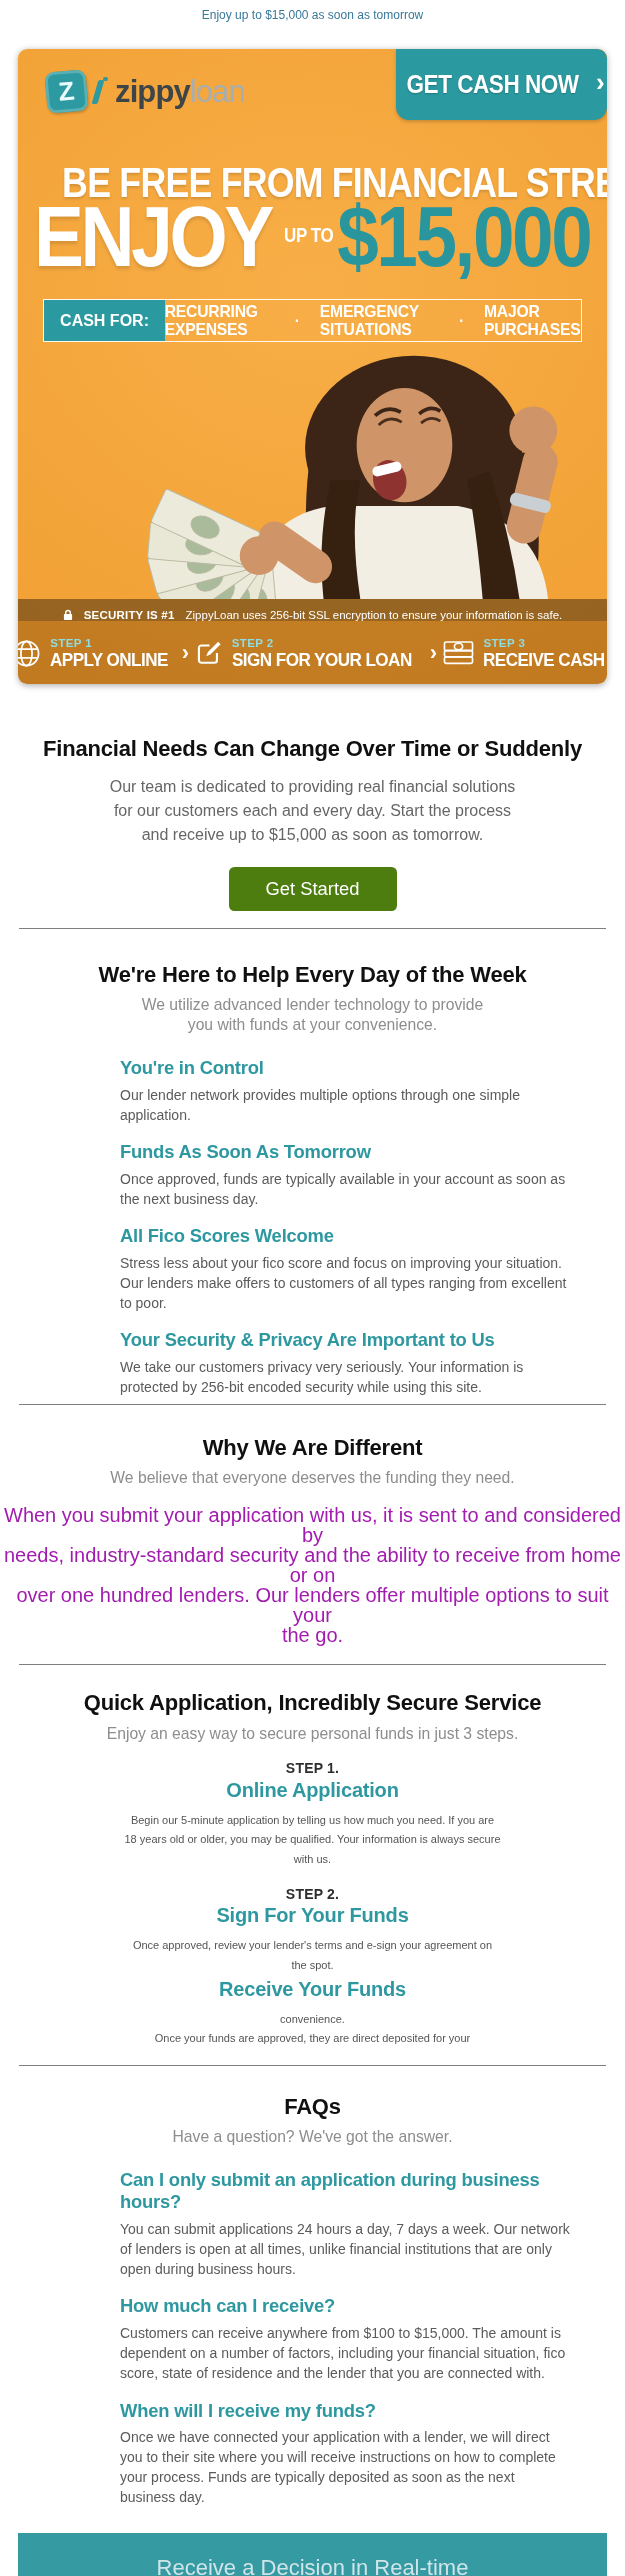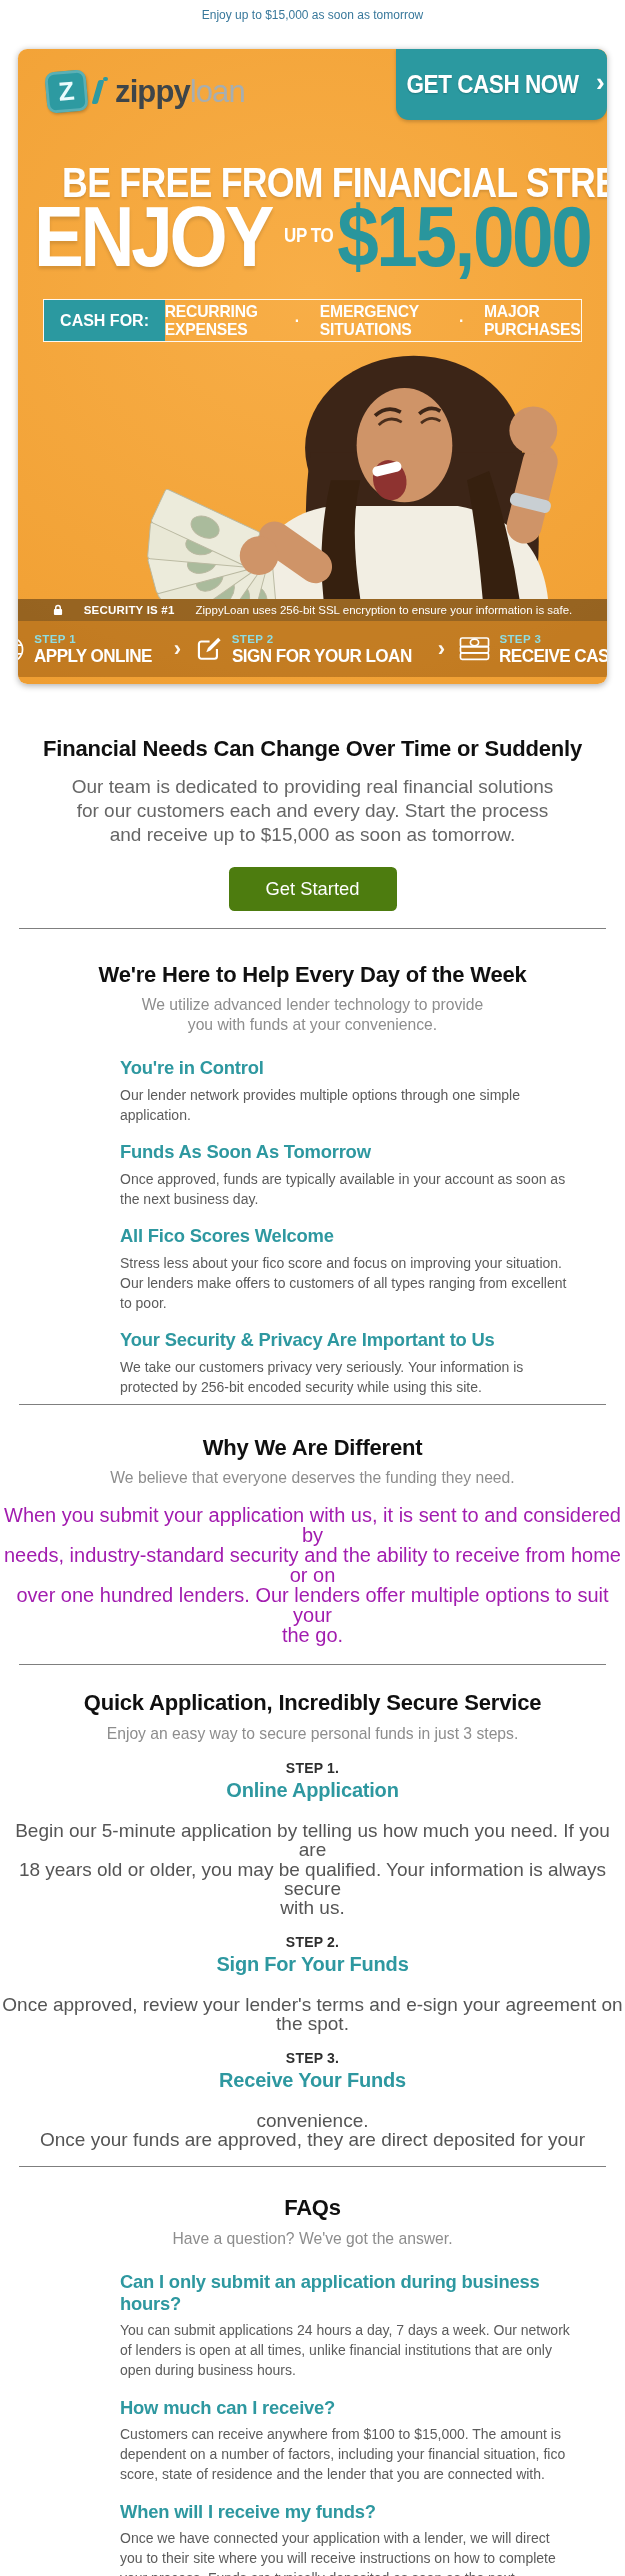--- a/index.html
+++ b/index.html
@@ -30,50 +30,50 @@
   .enjoy-row{position:absolute;top:145px;left:0;width:100%;display:flex;align-items:flex-start;justify-content:center;
              transform:scaleX(.88);transform-origin:center;white-space:nowrap}
   .enjoy-word{font-size:85px;font-weight:800;color:#fff;letter-spacing:-3.7px;line-height:1;text-shadow:0 2.8px 3.7px rgba(0,0,0,.13)}
   .up-to{font-size:19.3px;font-weight:700;color:#fff;margin:31px 4.6px 0 14.7px;letter-spacing:-0.5px}
   .amount{font-size:85px;font-weight:800;color:#29969d;letter-spacing:-2.8px;line-height:1}
   .cash-for{position:absolute;top:250px;left:25px;right:25px;height:41px;border:0.9px solid rgba(255,255,255,.92);display:flex}
   .cash-for-label{background:#2b99a0;padding:0 15.7px;display:flex;align-items:center;color:#fff;font-size:16px;font-weight:700}
   .cash-for-items{flex:1;display:flex;align-items:center;justify-content:center;gap:20px;color:#fff;font-size:15.7px;font-weight:700;letter-spacing:-0.2px}
   .photo{position:absolute;top:293px;left:0;width:588px;height:257px}
   .security{position:absolute;top:550px;left:0;right:0;height:22px;background:rgba(59,38,12,.5);
-            display:flex;align-items:center;justify-content:center;gap:21px;color:#fff;font-size:11.5px}
+            display:flex;align-items:flex-end;justify-content:center;gap:11px;color:#fff;font-size:11.5px}
   .security b{letter-spacing:0.2px}
-  .steps{position:absolute;top:572px;left:0;right:0;height:56px;background:rgba(118,64,3,.38);
-         display:flex;align-items:center;justify-content:center;gap:12px}
+  .steps{position:absolute;top:572px;left:0;right:0;height:64px;background:rgba(118,64,3,.38);
+         display:flex;align-items:center;justify-content:center;gap:4px}
   .step{display:flex;align-items:center;gap:8.3px}
   .step-text{display:flex;flex-direction:column;line-height:1.1}
   .step-label{color:#8edde2;font-size:11.5px;font-weight:700;letter-spacing:0.4px}
   .step-title{color:#fff;font-size:18.4px;font-weight:700;letter-spacing:-0.6px;transform:scaleX(.93);transform-origin:left;white-space:nowrap}
   .step-sep{color:#fff;font-size:22px;font-weight:700;opacity:.95;margin:0 0.9px}
 
   
   .sec{text-align:center}
   .sec h2{margin:0;font-size:22px;line-height:26px;color:#101010;font-weight:700;letter-spacing:-0.2px}
   .sub{margin:7.4px auto 0;font-size:15.7px;line-height:20px;color:#8d8d8d}
   .sec-intro{padding:52px 0 16.6px}
-  .intro-body{margin-top:13px;font-size:19px;line-height:24px;color:#666}
+  .intro-body{margin-top:13px;font-size:16px;line-height:24px;color:#666}
   .btn{display:inline-block;margin-top:20px;width:168px;padding:11px 0;background:#4d7c0f;color:#fff;font-size:18.4px;
        border:none;border-radius:5.5px;cursor:pointer;font-family:inherit}
   .divider{height:0.9px;background:#7f7f7f;margin:0 19.3px}
   .sec-help{padding:33px 0 7.4px}
   .col{width:453px;margin-left:120px;text-align:left}
   .col h3{margin:16.6px 0 0;font-size:18.4px;line-height:22px;color:#2e98a0;font-weight:700;letter-spacing:-0.2px}
   .col h3.first{margin-top:22px}
   .col p{margin:5.5px 0 0;font-size:14px;line-height:20px;color:#5b5b5b}
   .sec-why{padding:29.5px 0 18.4px}
   .why-body{margin-top:17px;font-size:20px;line-height:20px;color:#a21caf}
   .sec-process{padding:26px 0 16.6px}
   .p-step-label{margin-top:16.6px;font-size:14px;font-weight:700;color:#2e2e2e;letter-spacing:0.2px}
   .p-step-title{margin-top:2.8px;font-size:20px;font-weight:700;color:#2e98a0;letter-spacing:-0.2px}
-  .p-step-body{margin-top:19px;font-size:19px;line-height:19.3px;color:#555}
+  .p-step-body{margin-top:9px;font-size:11px;line-height:19.3px;color:#555}
   .sec-faq{padding:28px 0 20px}
 
   
   .footer{margin:5.5px 18.4px 14px;background:#359aa1;padding:22px 0 28px;text-align:center}
   .footer-title{font-size:22px;line-height:26px;color:#cfe5e9}
   .footer-body{margin-top:8.3px;color:#fff;font-size:14.3px;line-height:20px}
 </style>
 </head>
 <body>
 
@@ -276,21 +276,20 @@
     <div>with us.</div>
   </div>
 
   <div class="p-step-label">STEP 2.</div>
   <div class="p-step-title">Sign For Your Funds</div>
   <div class="p-step-body">
     <div>Once approved, review your lender's terms and e-sign your agreement on</div>
     <div>the spot.</div>
   </div>
 
-  <div class="p-step-label">STEP 3.</div>
   <div class="p-step-title">Receive Your Funds</div>
   <div class="p-step-body">
     <div>convenience.</div>
     <div>Once your funds are approved, they are direct deposited for your</div>
   </div>
 </div>
 
 <div class="divider"></div>
 
 <div class="sec sec-faq">

